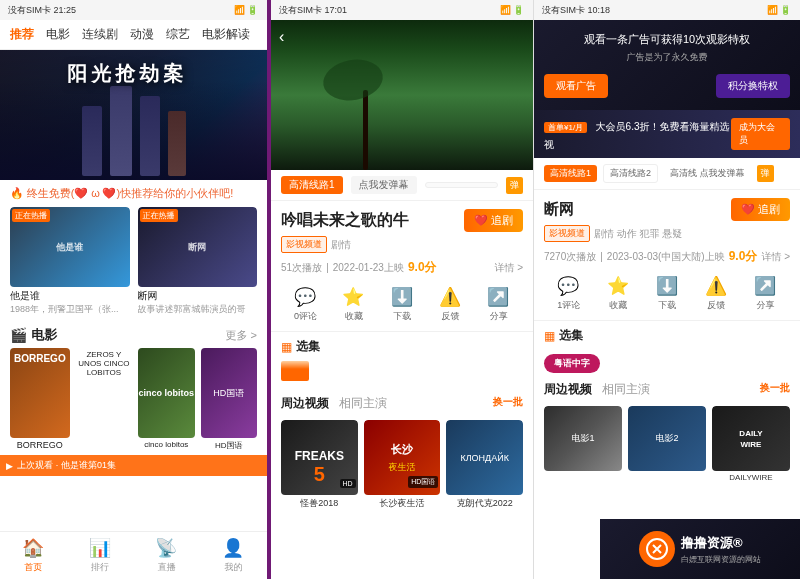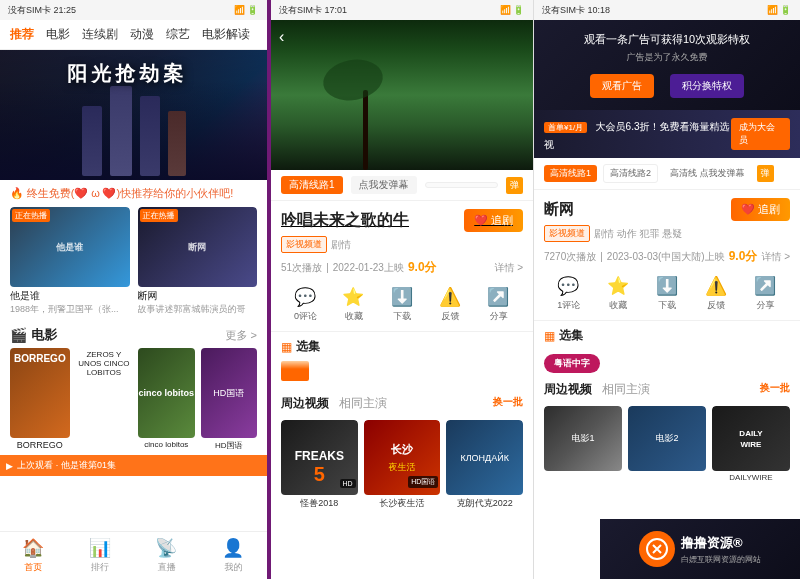--- a/index.html
+++ b/index.html
@@ -365,21 +365,21 @@
     .p3-ad-bg {
       position: absolute;
       inset: 0;
       background: linear-gradient(135deg, #1a1a2e 0%, #0d0d1a 100%);
       z-index: 0;
     }
     .p3-ad-content { position: relative; z-index: 1; }
     .p3-ad-buttons {
       display: flex;
       gap: 16px;
-      justify-content: center;
+      justify-content: space-between;
     }
     .p3-ad-btn-watch {
       background: #f60;
       color: #fff;
       font-size: 10px;
       padding: 5px 12px;
       border-radius: 4px;
       cursor: pointer;
     }
     .p3-ad-btn-vip {
@@ -721,21 +721,21 @@
   </div>
 
   <div class="p2-quality-bar">
     <span class="p2-quality-btn">高清线路1</span>
     <span class="p2-danmu-btn">点我发弹幕</span>
     <div class="p2-danmu-input"></div>
     <span style="background:#f90;color:#fff;font-size:9px;padding:2px 4px;border-radius:2px;">弹</span>
   </div>
 
   <div class="p2-title-area">
-    <div style="display:flex;align-items:center;justify-content:space-between;text-decoration:underline;">
+    <div style="display:flex;align-items:center;justify-content:space-between;">
       <span class="p2-title">吟唱未来之歌的牛</span>
       <span class="fav-btn">❤️ 追剧</span>
     </div>
     <div class="p2-meta">
       <span class="p2-channel-tag">影视频道</span>
       <span class="p2-meta-text">剧情</span>
     </div>
   </div>
 
   <div class="p2-stats-row">

